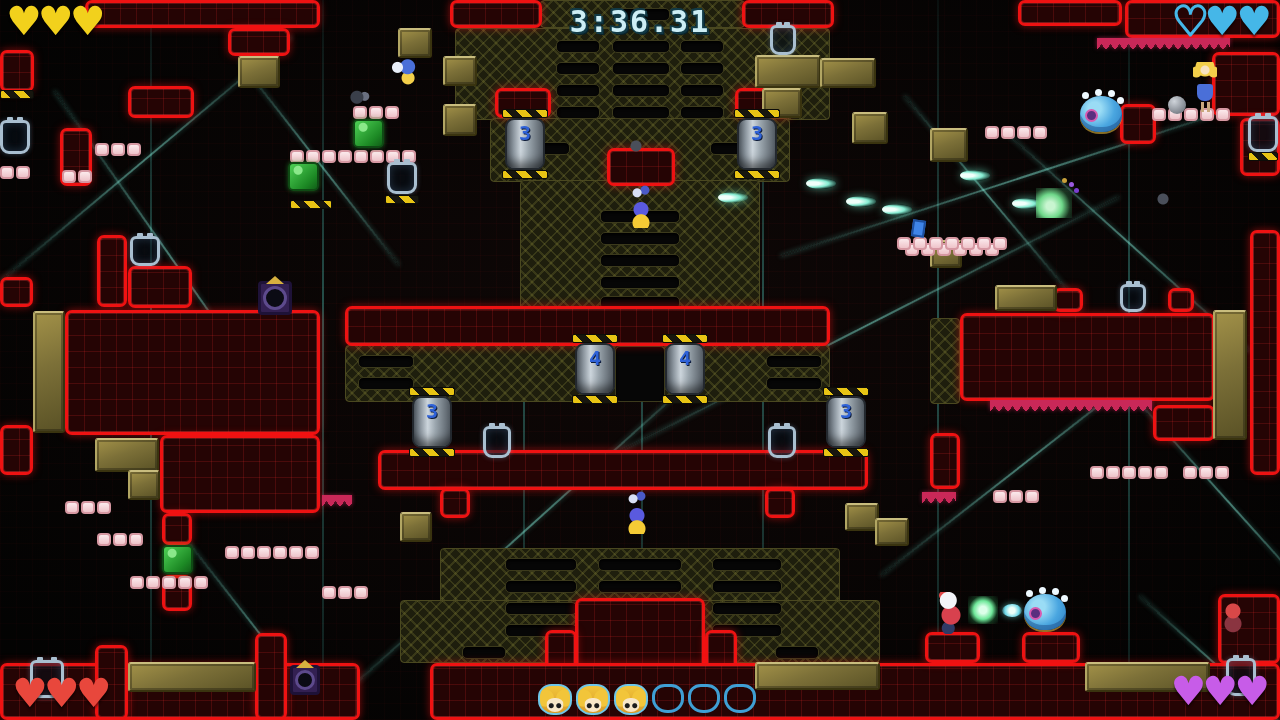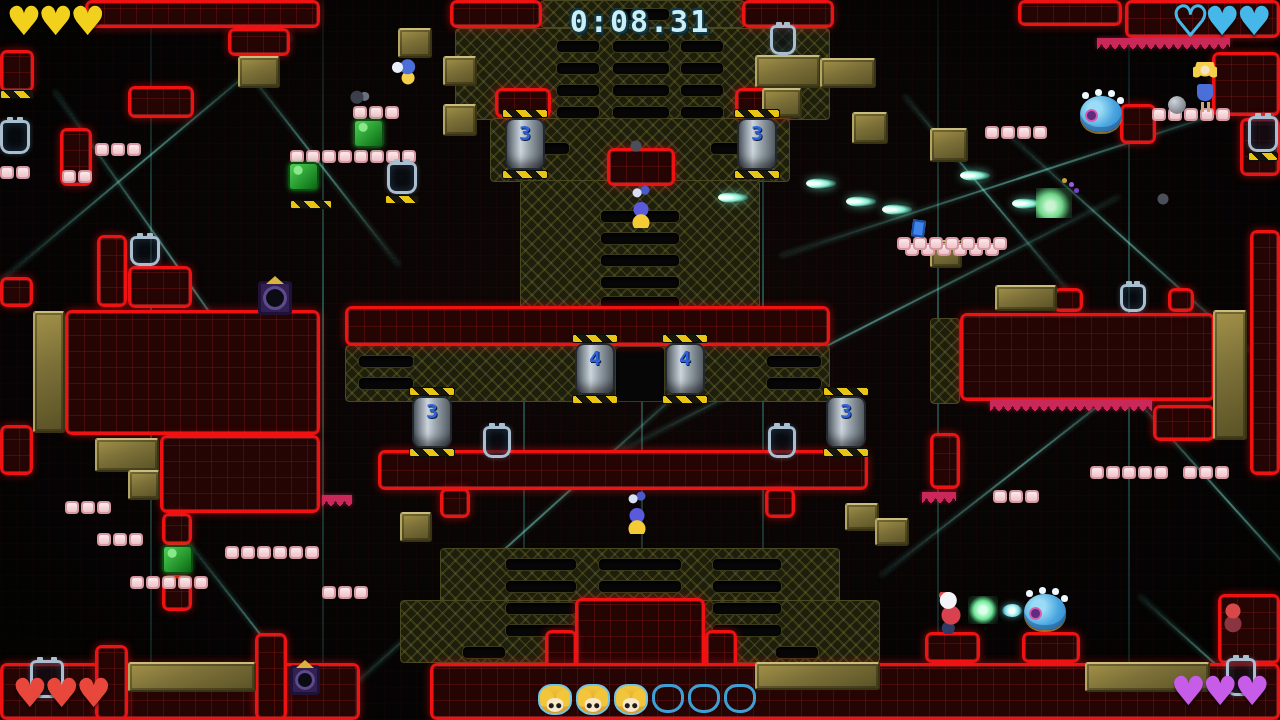--- a/index.html
+++ b/index.html
@@ -391,21 +391,21 @@
       <div class="ent e-green-burst" style="left: 1036px; top: 188px;"></div>
       <div class="ent e-sprite-dark" style="left: 1155px; top: 193px;"></div>
       <div class="ent e-player-shot" style="left: 934px; top: 592px;"></div>
       <div class="ent e-muzzle" style="left: 968px; top: 596px;"></div>
       <div class="ent e-orb" style="left: 1002px; top: 604px;"></div>
       <div class="ent e-blob" style="left: 1024px; top: 594px;"></div>
       <div class="ent e-enemy-red" style="left: 1220px; top: 602px;"></div>
     </div>
 
   <div class="hud timer">
-    <div class="t-main">0:08.31</div>
+    <div class="t-main">3:36.31</div>
   </div>
 
   <div class="hud hrow" id="hearts-top-left">
       <span class="heart" style="color: rgb(242, 209, 28);">♥</span>
       <span class="heart" style="color: rgb(242, 209, 28);">♥</span>
       <span class="heart" style="color: rgb(242, 209, 28);">♥</span>
     </div>
   <div class="hud hrow" id="hearts-top-right">
       <span class="heart hollow" style="-webkit-text-stroke: 3px rgb(69, 183, 232);">♥</span>
       <span class="heart" style="color: rgb(69, 183, 232);">♥</span>

